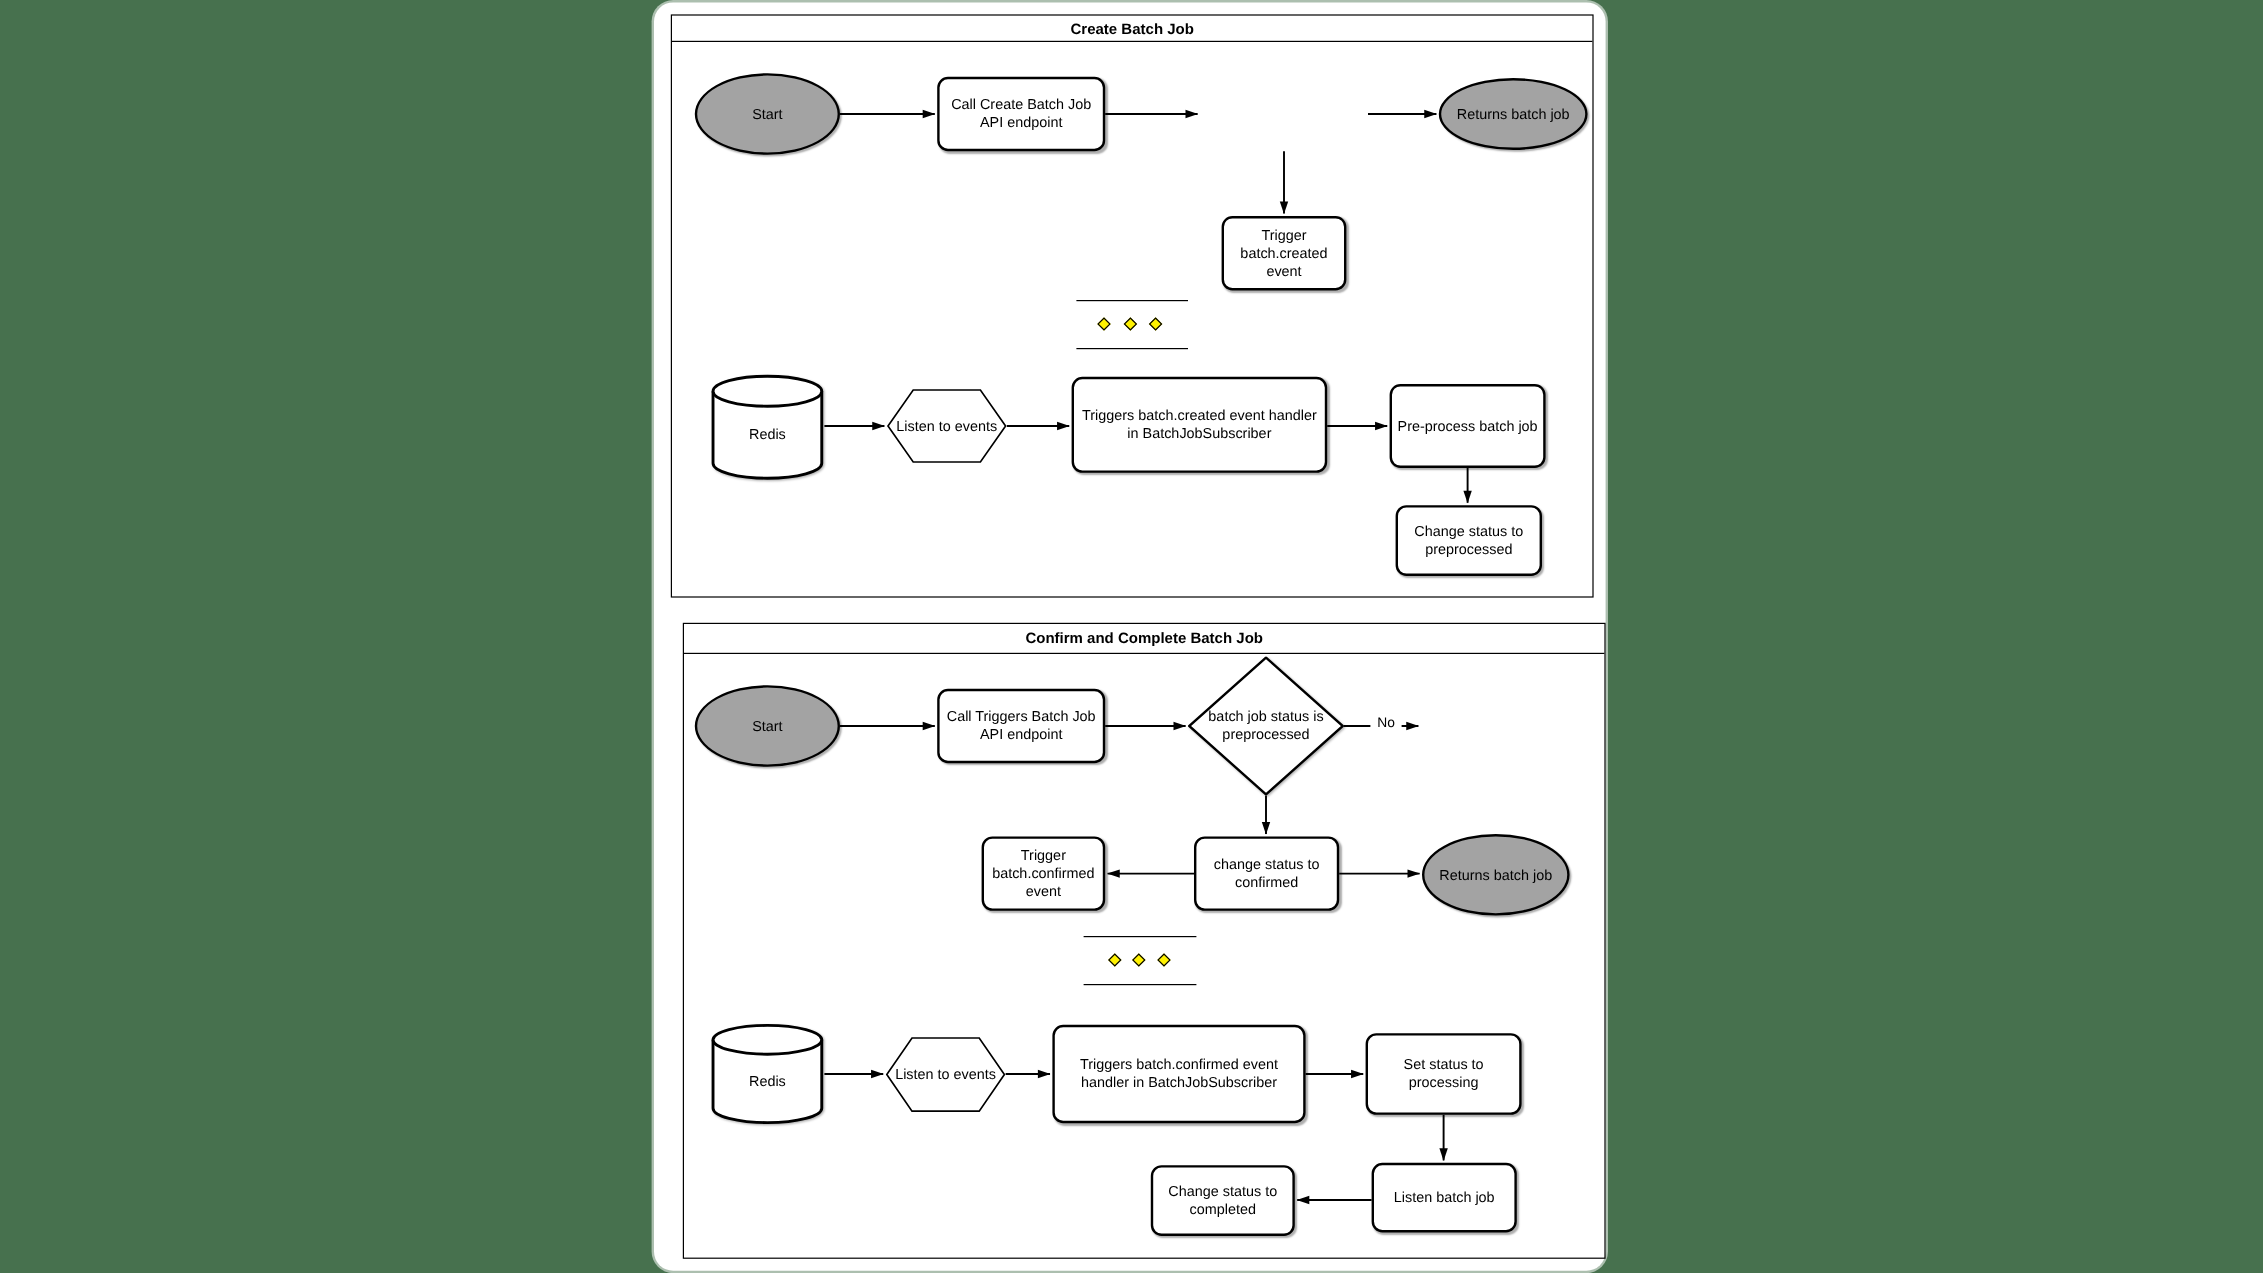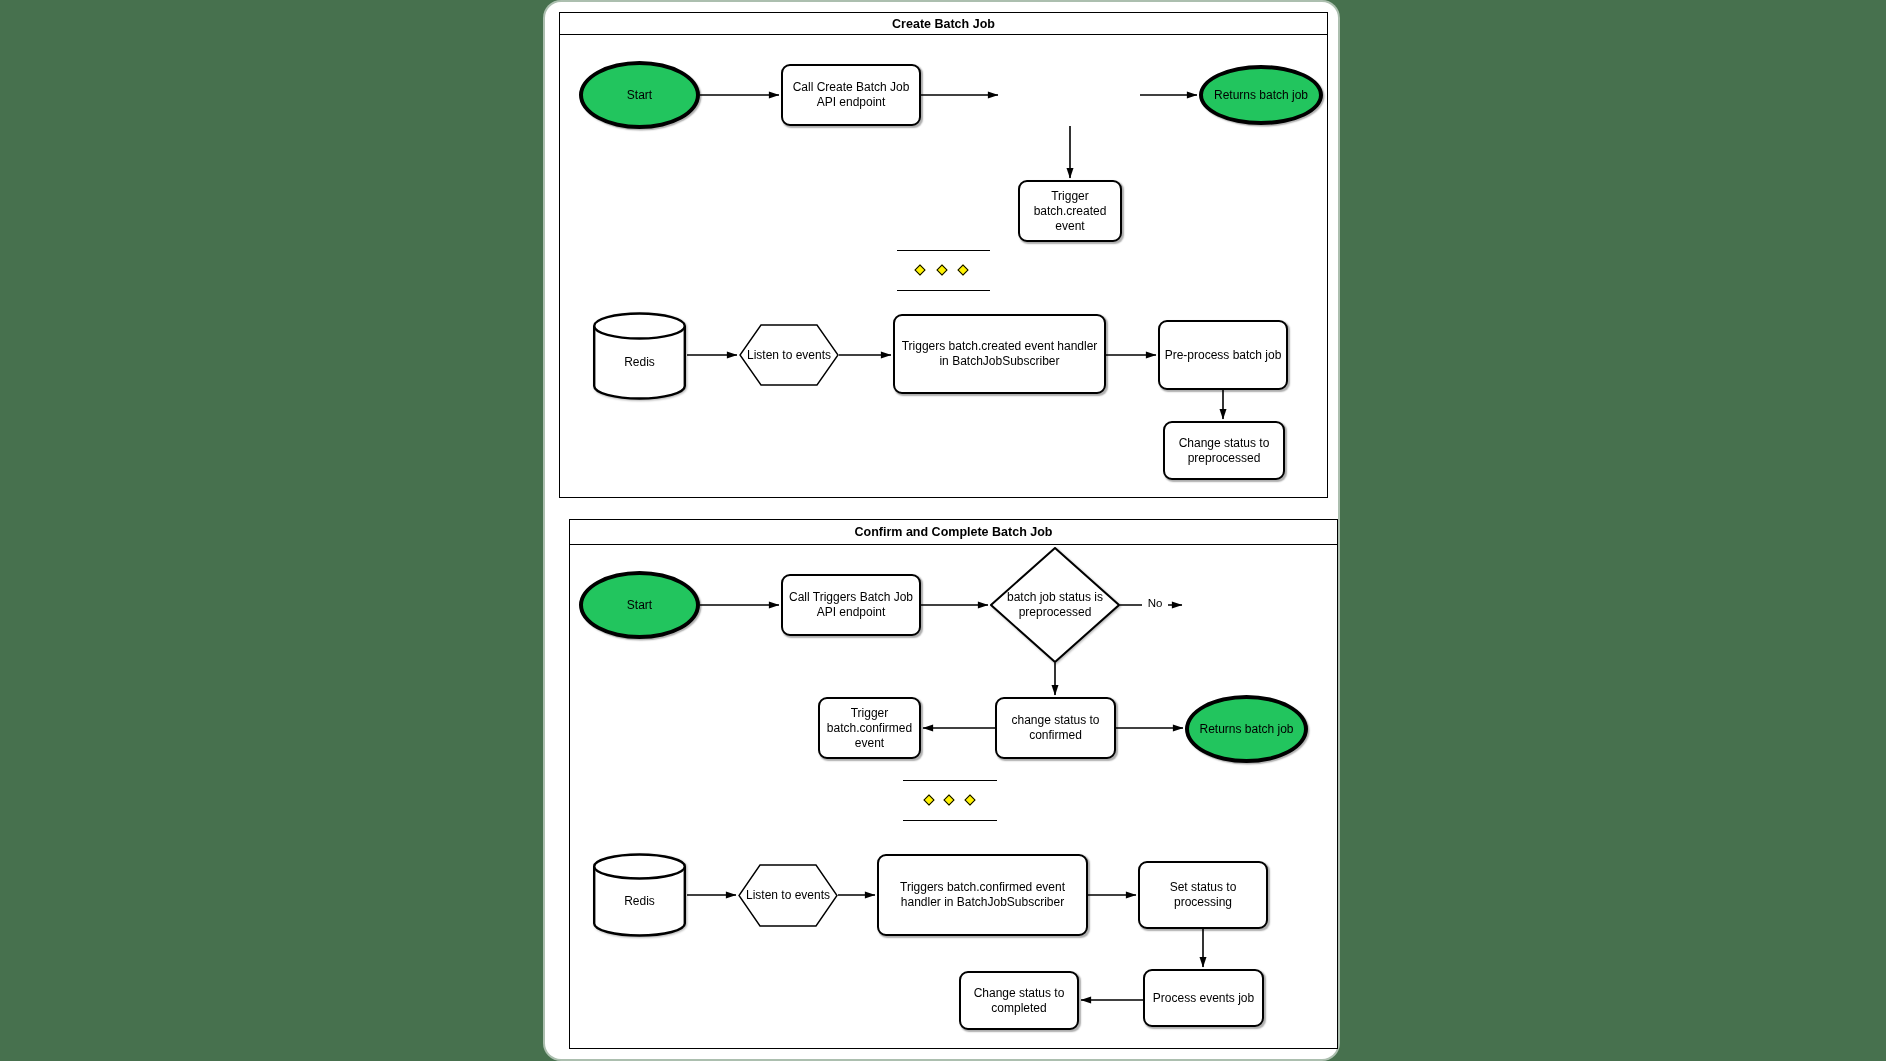--- a/index.html
+++ b/index.html
@@ -32,21 +32,21 @@
     display:flex;align-items:center;justify-content:center;
     text-align:center;color:#000;font-size:12px;line-height:15px;
   }
   .lbl{white-space:pre-line;display:block;}
   .rrect{
     background:#fff;border:2px solid #000;border-radius:9px;
     box-shadow:1.5px 1.5px 1.5px rgba(0,0,0,.32);
     padding:0 2px;
   }
   .ellipse{
-    background:#22c55e;border:4px solid #000000;border-radius:50%;
+    background:#a3a3a3;border:2px solid #000000;border-radius:50%;
     box-shadow:1.5px 1.5px 1.5px rgba(0,0,0,.32);
   }
   .shape{background:transparent;}
   .shape svg{position:absolute;left:0;top:0;width:100%;height:100%;}
   .shape.shadowed svg{filter:drop-shadow(1.5px 1.5px 1px rgba(0,0,0,.32));}
   .shape .lbl{position:relative;z-index:1;}
   .cyl-lbl{padding-top:13px;}
   .divline{
     position:absolute;height:0;border-top:1.6px solid #000;z-index:2;
   }
@@ -201,19 +201,19 @@
   </div>
   <div class="node rrect" style="left:877px;top:854px;width:211px;height:82px;">
     <span class="lbl">Triggers batch.confirmed event
 handler in BatchJobSubscriber</span>
   </div>
   <div class="node rrect" style="left:1138px;top:861px;width:130px;height:68px;">
     <span class="lbl">Set status to
 processing</span>
   </div>
   <div class="node rrect" style="left:1143px;top:969px;width:121px;height:58px;">
-    <span class="lbl">Process events job</span>
+    <span class="lbl">Listen batch job</span>
   </div>
   <div class="node rrect" style="left:959px;top:971px;width:120px;height:59px;">
     <span class="lbl">Change status to
 completed</span>
   </div>
 </div>
 
 </body></html>

